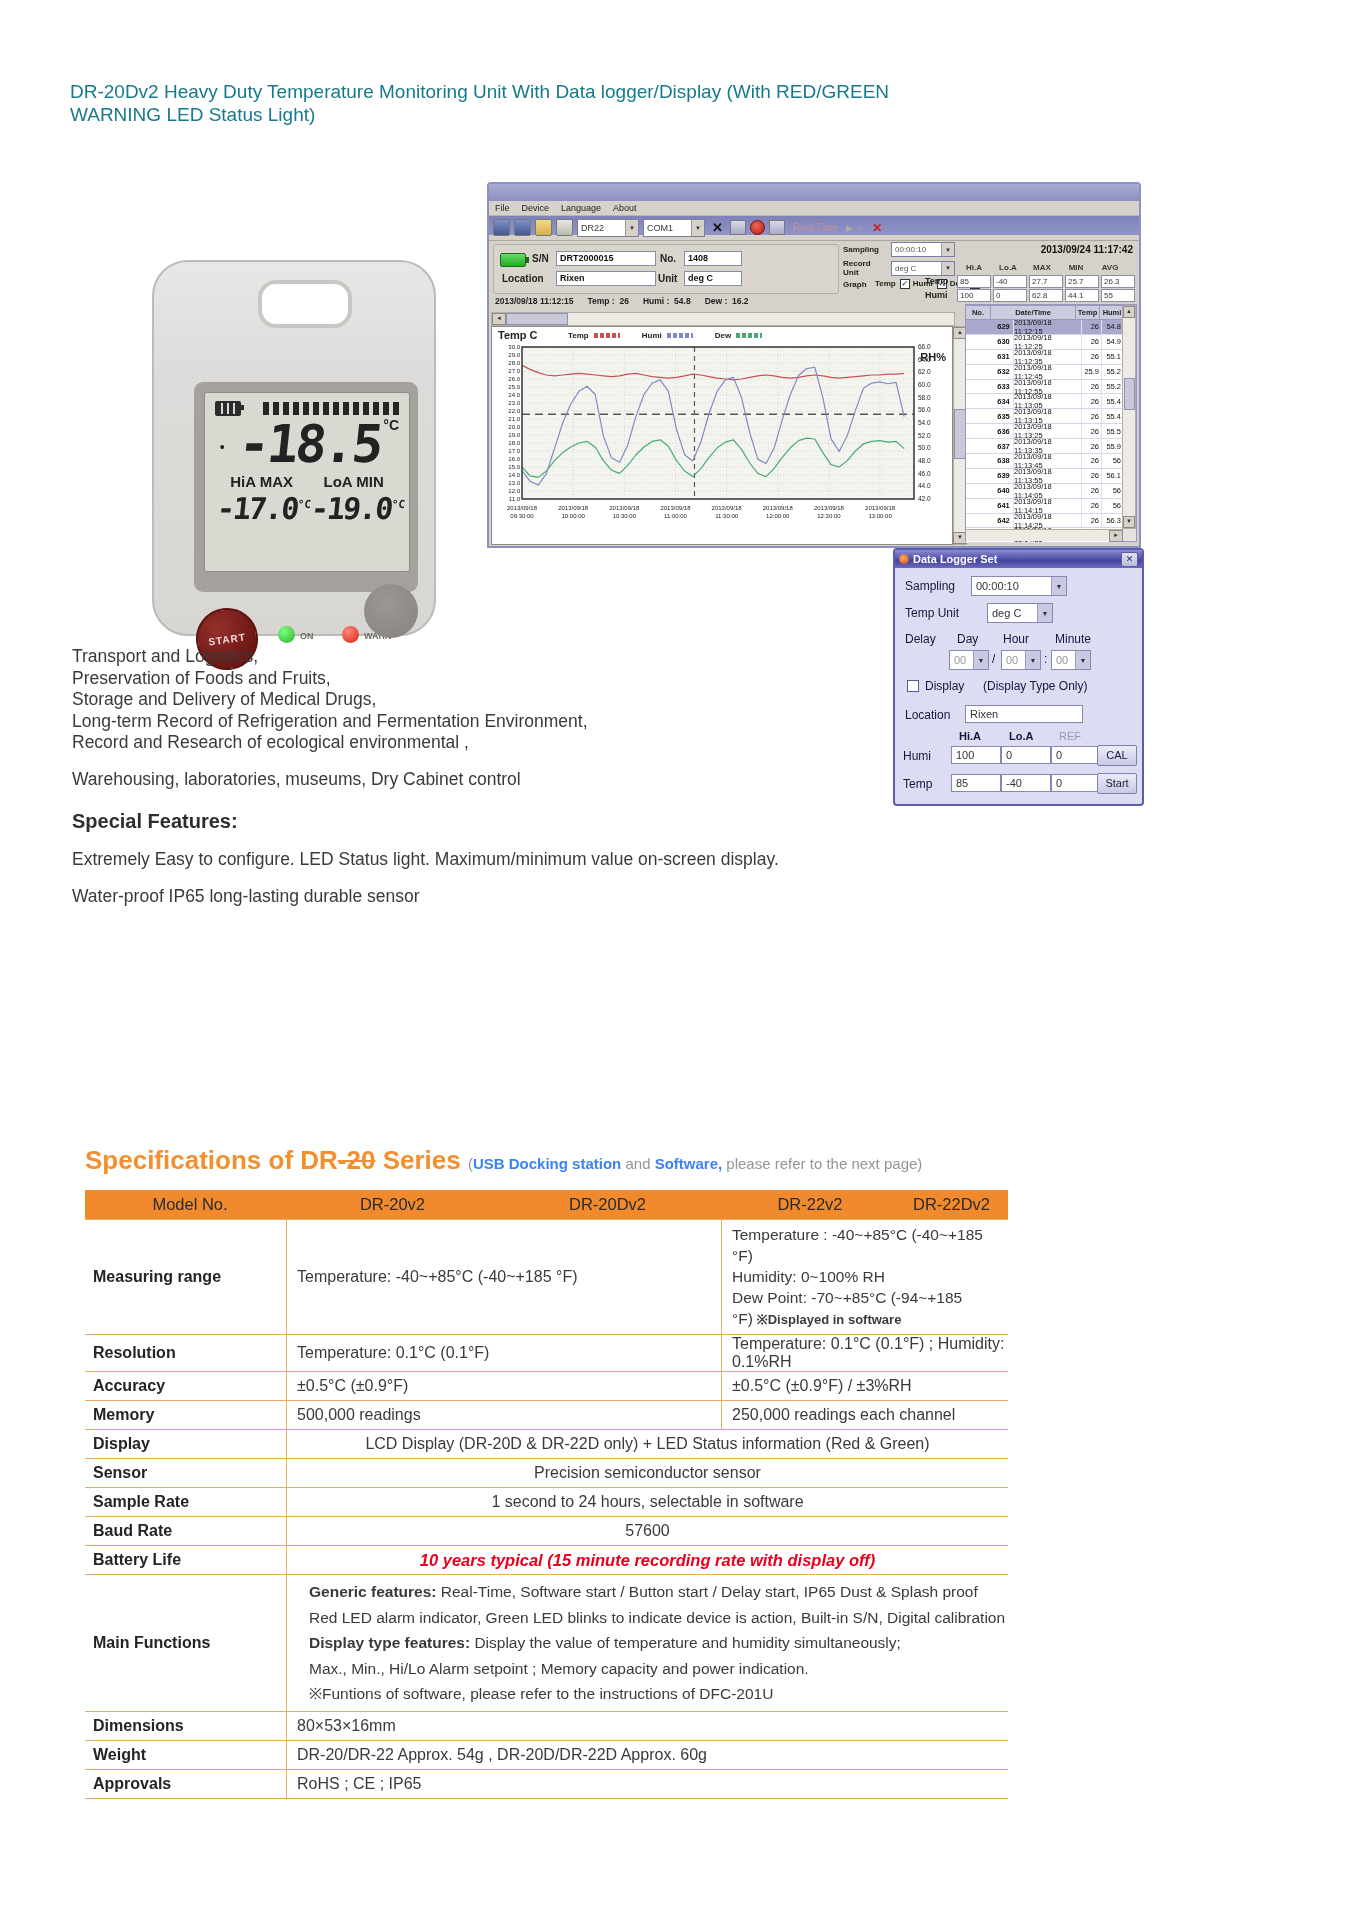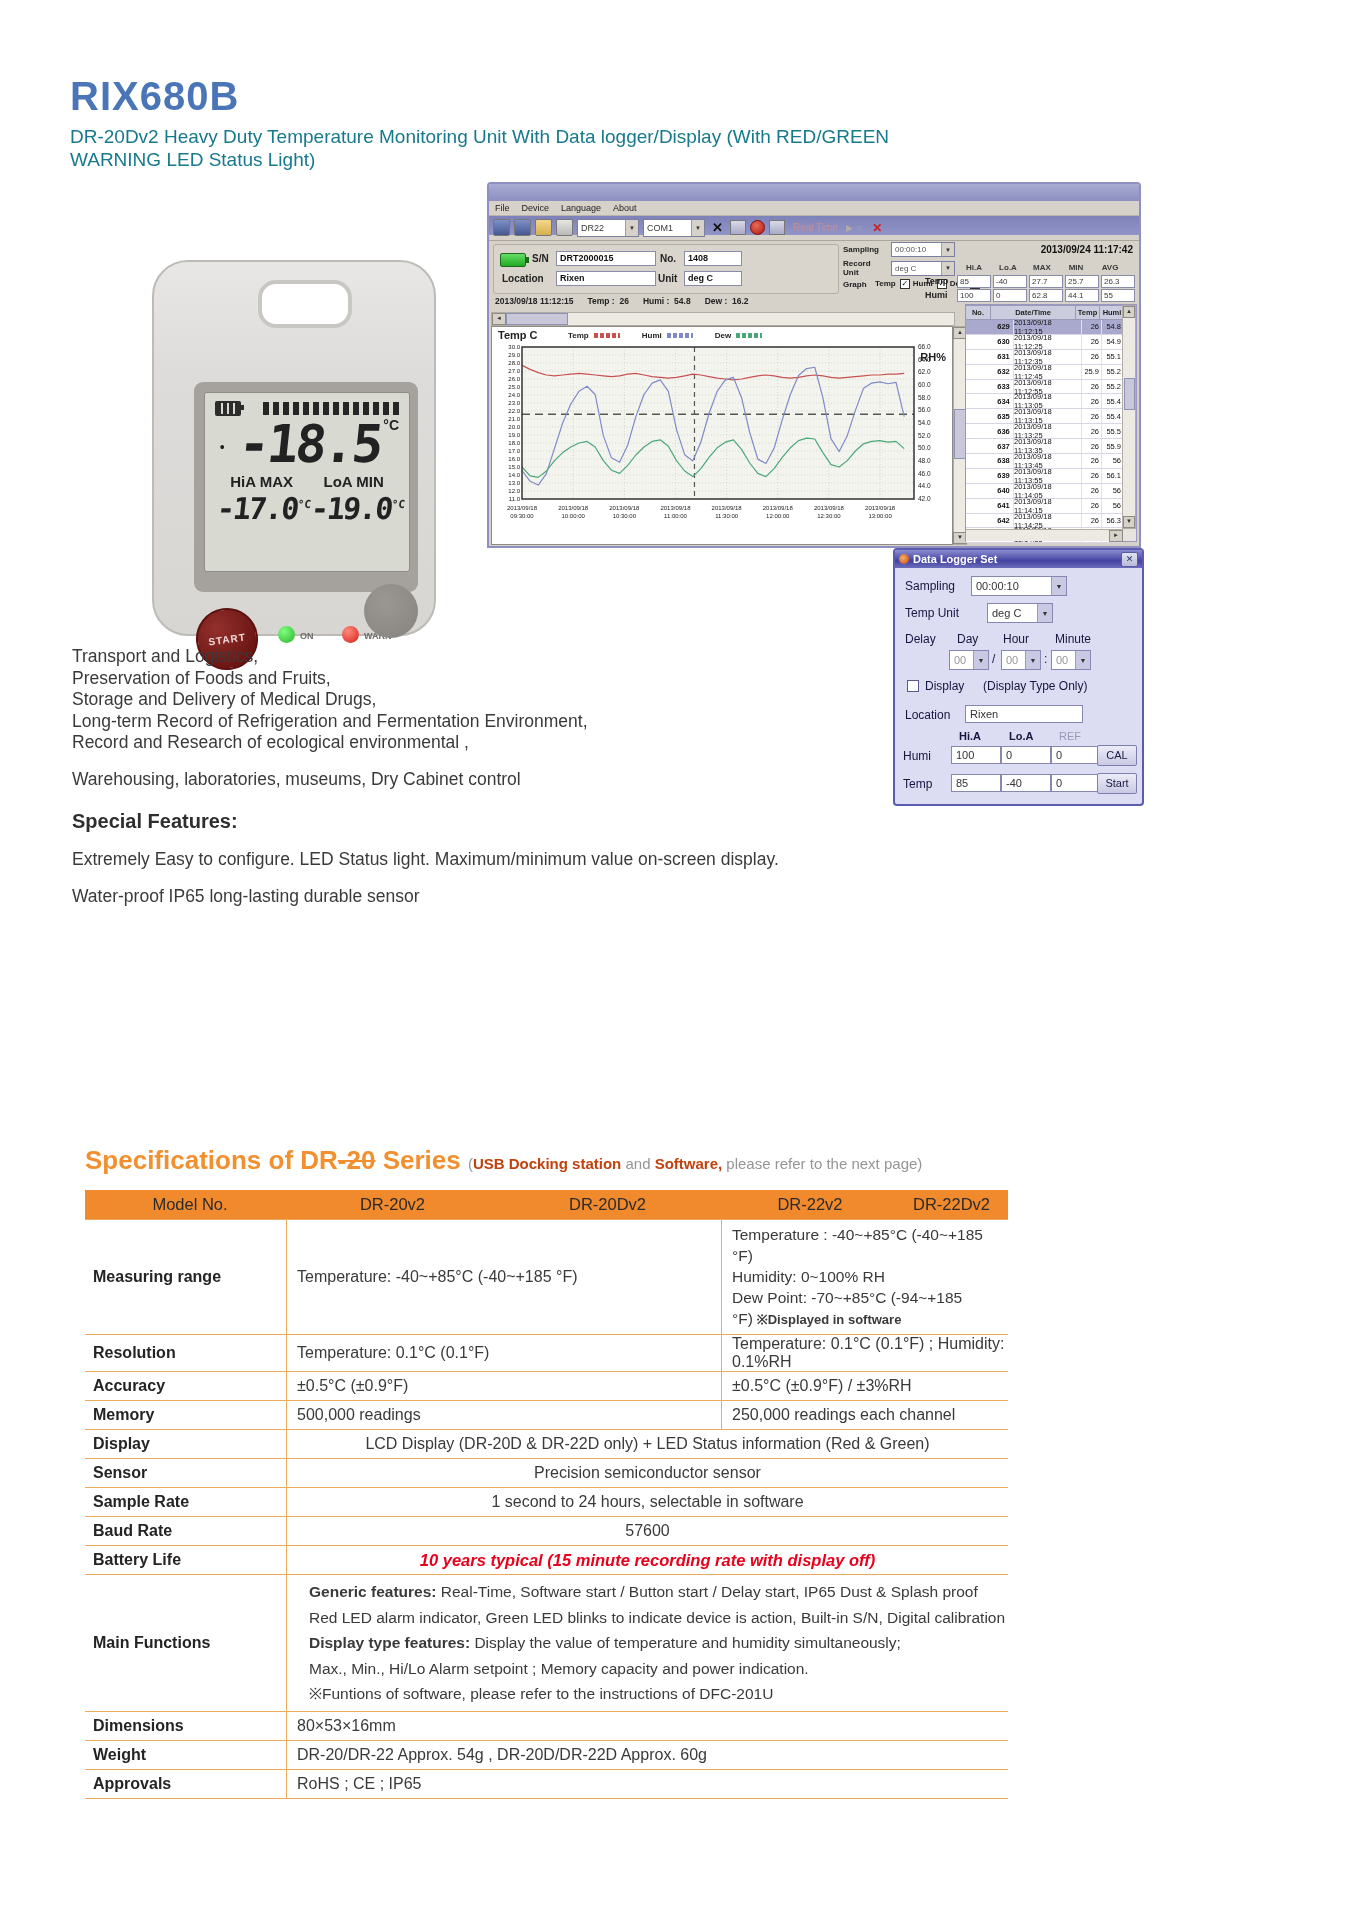--- a/index.html
+++ b/index.html
@@ -163,41 +163,40 @@
   #warehousing{left:72px;top:769px;font-size:17.5px;}
   #sftitle{left:72px;top:810px;font-size:20px;font-weight:bold;color:#2e2e2e;}
   #feat1{left:72px;top:849px;font-size:17.5px;}
   #feat2{left:72px;top:886px;font-size:17.5px;}
 
   
   #specs{left:85px;top:1145px;width:923px;}
   .sp-head{font-size:26px;font-weight:bold;color:#f2902f;white-space:nowrap;}
   .sp-head .strike{text-decoration:line-through;}
   .sp-note{font-size:15px;font-weight:normal;color:#959595;}
-  .sp-note b{color:#c2410c;}
+  .sp-note b{color:#3b82f6;}
   .sp-table{margin-top:14px;border-bottom:1px solid #ebaa5c;font-size:16px;}
   .sp-hrow{display:grid;grid-template-columns:210px 195px 235px 170px 1fr;height:29px;background:#f1892d;
            color:#2b2b2b;align-items:center;text-align:center;font-size:16.5px;}
   .sp-row{display:grid;border-top:1px solid #ebaa5c;min-height:28px;align-items:stretch;}
   .sp-row.split{grid-template-columns:202px 435px 1fr;}
   .sp-row.full{grid-template-columns:202px 1fr;}
   .sp-lab{font-weight:bold;color:#242424;border-right:1px solid #ebaa5c;display:flex;align-items:center;padding-left:8px;}
   .sp-val{display:flex;align-items:center;padding-left:10px;}
   .sp-val.mid{border-right:1px solid #ebaa5c;}
   .sp-val.center{justify-content:center;padding-left:0;}
   .sp-val.col{flex-direction:column;align-items:flex-start;justify-content:center;line-height:21px;padding:4px 0 4px 10px;font-size:15.5px;}
   .sp-val .note-sm{font-size:13px;font-weight:bold;color:#3a3a3a;margin-left:4px;}
   .battery-red{color:#e8001c;font-weight:bold;font-style:italic;font-size:16.5px;}
   .mf-line{line-height:25.5px;font-size:15.5px;margin-left:12px;}
 </style>
 </head>
 <body>
 
 <div class="abs" id="hdr">
-  <h1>RIX680B</h1>
   <div class="subtitle">
     <div>DR-20Dv2 Heavy Duty Temperature Monitoring Unit With Data logger/Display (With RED/GREEN</div>
     <div>WARNING LED Status Light)</div>
   </div>
 </div>
 
 <div class="abs" id="device">
   <div class="dv-body">
     <div class="dv-hole"></div>
     <div class="dv-bezel">

